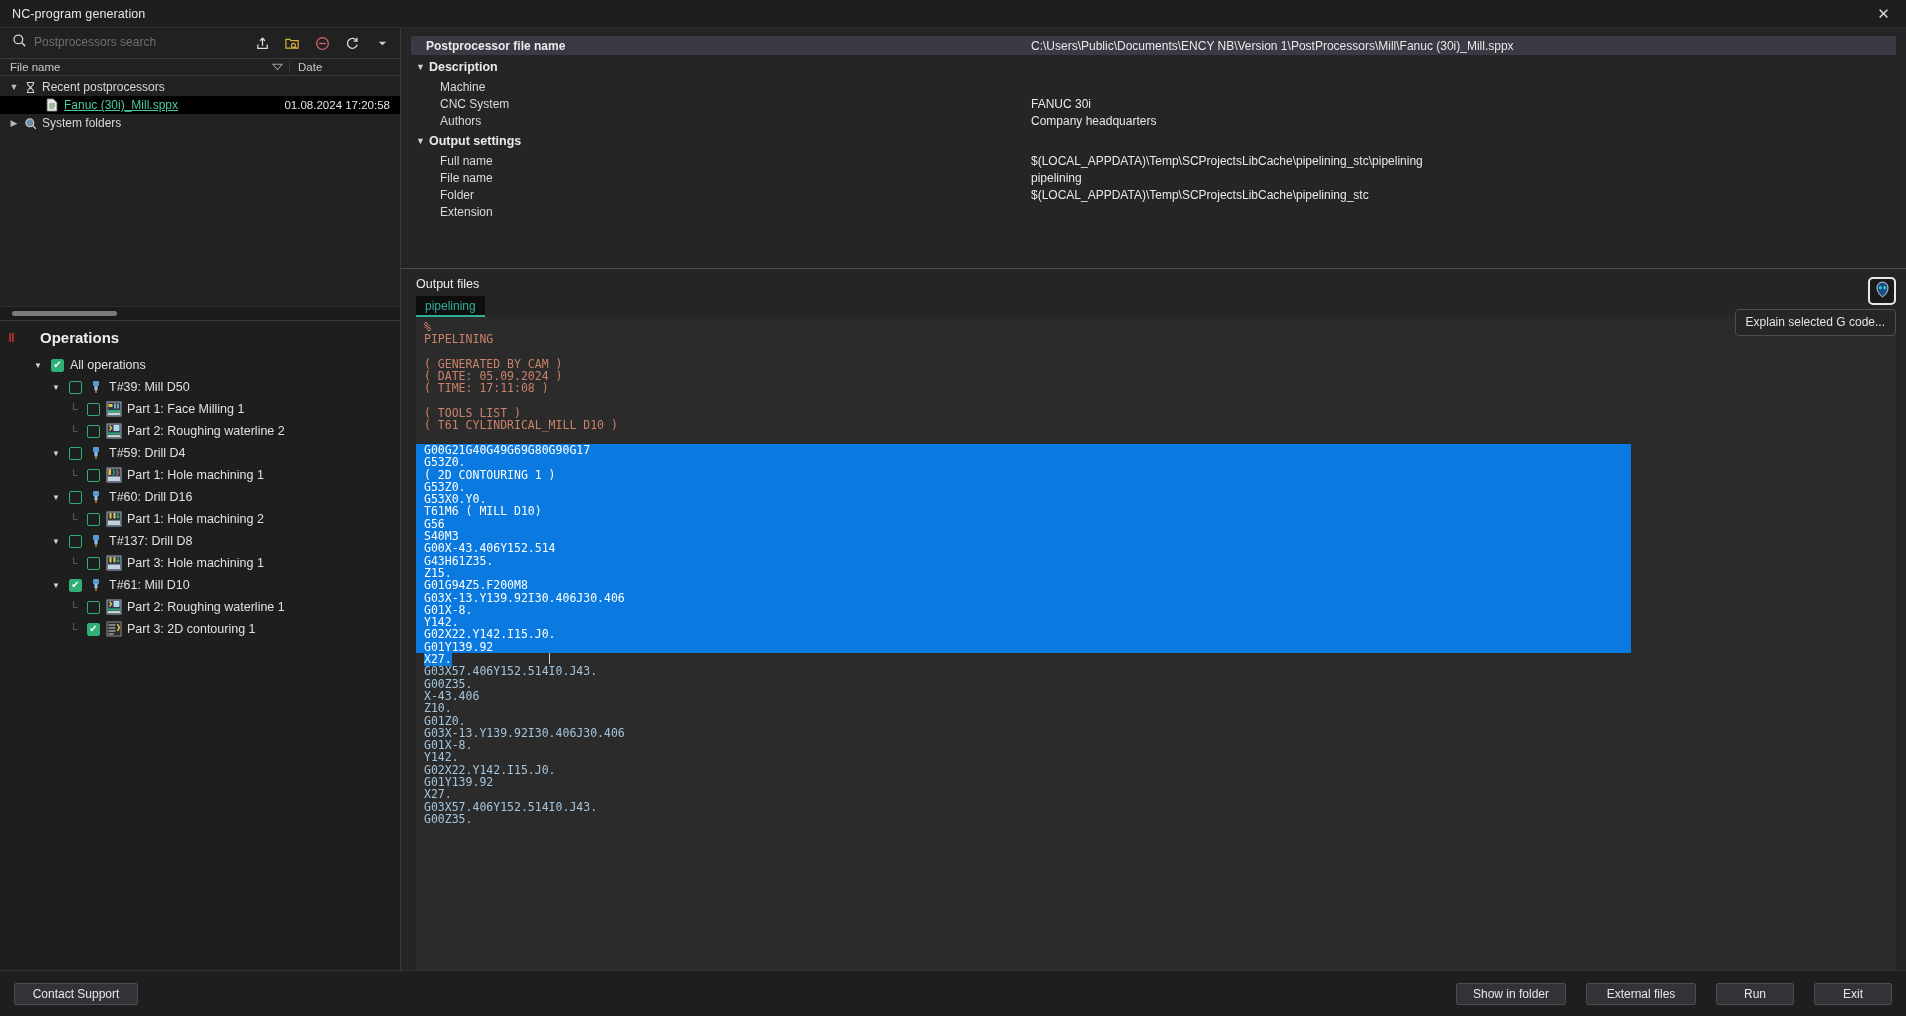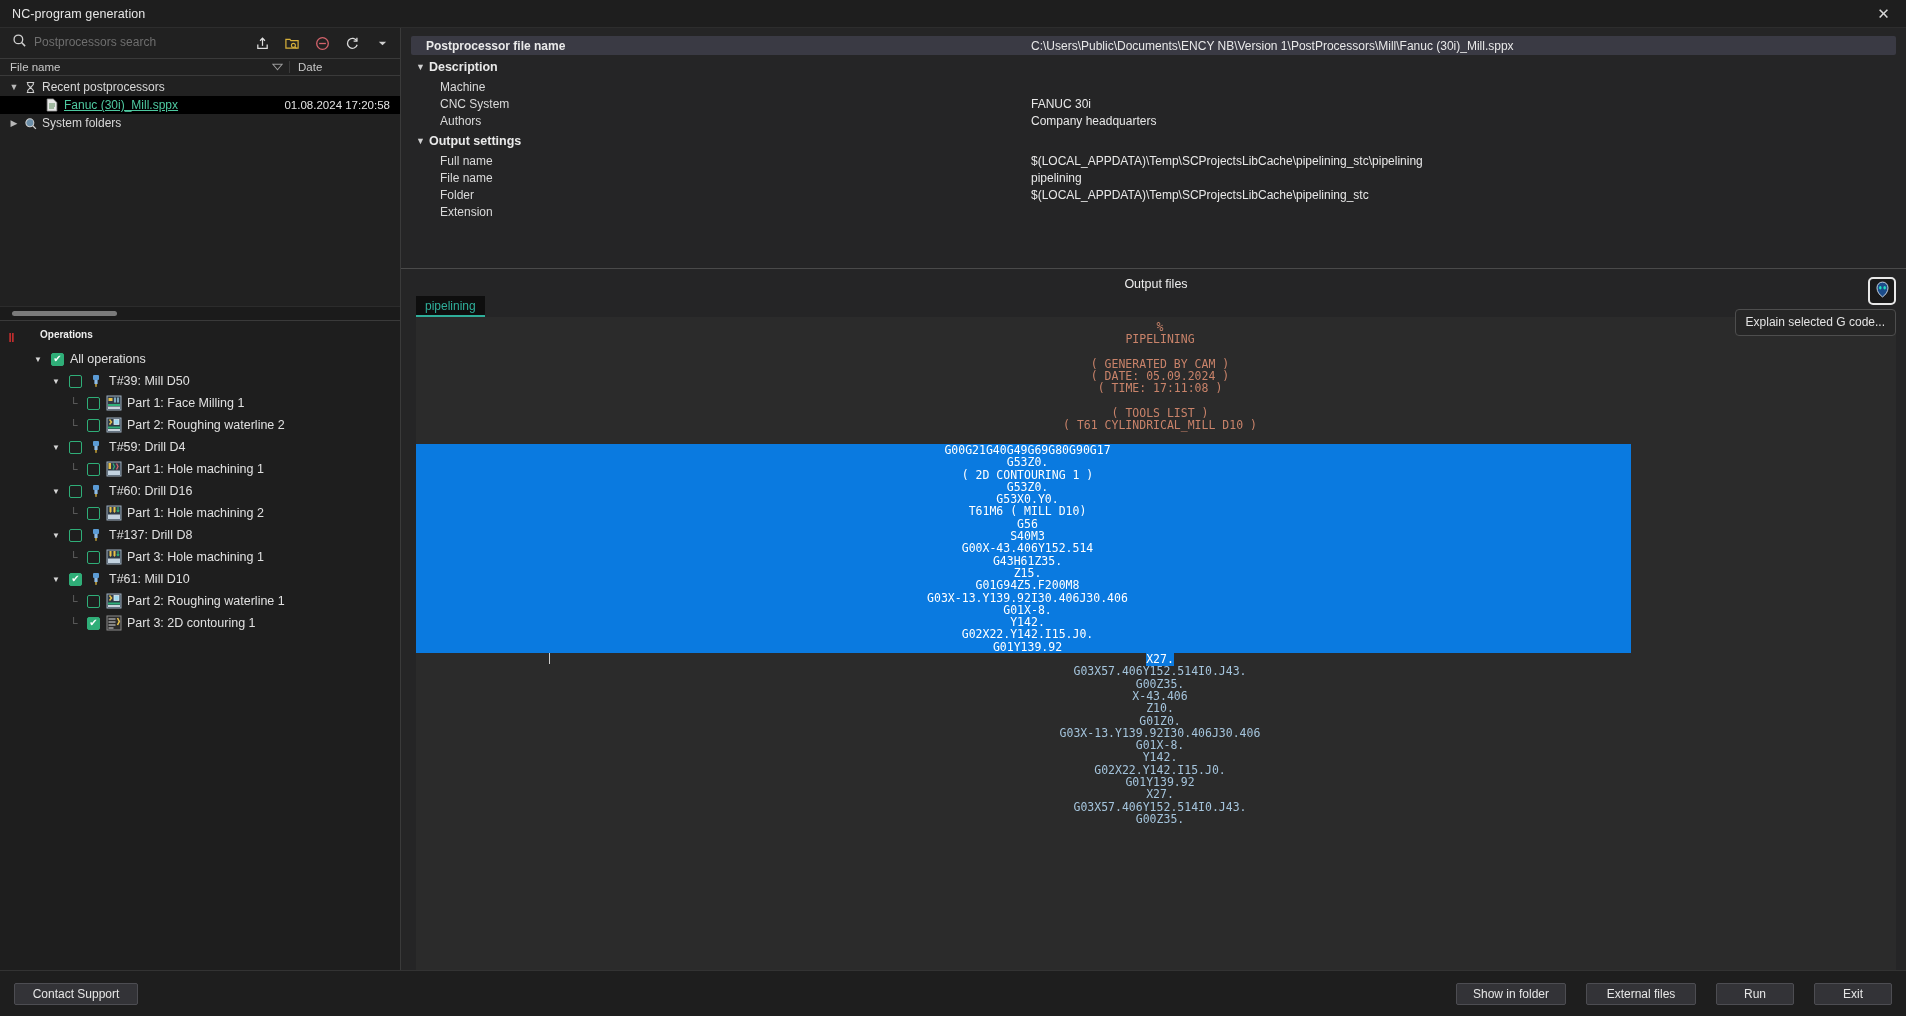--- a/index.html
+++ b/index.html
@@ -63,21 +63,21 @@
 
   .hscroll-wrap { height:14px; background:#1b1b1b; border-top:1px solid #2c2c2c; display:flex; align-items:center; }
   .hscroll-track { width: 140px; height:10px; background:#1b1b1b; display:flex; align-items:center; padding-left:12px;}
   .hscroll-thumb { width:105px; height:5px; background:#7a7a7a; border-radius:3px; }
 
   
   .ops-panel { flex:1; display:flex; min-height:0; background:#1e1e1e; }
   .ops-gutter { width:22px; min-width:22px; display:flex; justify-content:center; padding-top:10px; }
   .ops-marker { color:#d03030; font-size:13px; font-weight:bold; line-height:1; letter-spacing:-1px; }
   .ops-content { flex:1; min-width:0; padding: 6px 0 0 0; overflow:hidden; }
-  .ops-title { font-size:10px; font-weight:bold; color:#ededed; padding: 2px 0 8px 18px; }
+  .ops-title { font-size:15px; font-weight:bold; color:#ededed; padding: 2px 0 8px 18px; }
 
   .op-row { height:22px; display:flex; align-items:center; position:relative; font-size:12.5px; cursor:pointer; }
   .tri { width:16px; display:flex; align-items:center; justify-content:center; color:#d6d6d6; font-size:8px; }
   .guide { width:16px; display:flex; align-items:center; justify-content:center; color:#6a6a6a; font-size:11px; }
 
   .cbx { width:13px; height:13px; border:1.5px solid #2fae78; border-radius:2px; background:transparent;
          display:inline-flex; align-items:center; justify-content:center; margin-right:6px; flex:0 0 auto; }
   .cbx.on { background:#2fae78; border-color:#2fae78; }
   .cbx.on::after { content:"\2714"; color:#fff; font-size:10px; line-height:1; }
 
@@ -94,21 +94,21 @@
   .prop-headrow .k { padding-left:15px; width:620px; }
   .prop-headrow .v { font-weight:normal; color:#e8e8e8; }
 
   .group-row { height:23px; display:flex; align-items:center; font-size:12.5px; font-weight:bold; color:#e9e9e9; padding-left:5px; cursor:pointer; }
   .group-row .caret { margin-right:4px; font-size:9px; color:#d0d0d0; }
   .prop-row { height:17px; display:flex; align-items:center; font-size:12px; }
   .prop-row .k { width:620px; padding-left:29px; color:#dadada; }
   .prop-row .v { color:#e8e8e8; }
 
   
-  .outfiles { flex:1; display:flex; flex-direction:column; min-height:0; position:relative; padding: 8px 10px 0 10px; text-align: center; }
+  .outfiles { flex:1; display:flex; flex-direction:column; min-height:0; position:relative; padding: 8px 10px 0 10px; }
   .of-title { font-size:12.5px; color:#ededed; padding-left:5px; padding-bottom:5px; }
   .of-tabs { display:flex; align-items:flex-end; padding-left:5px; }
   .of-tab { background:#0e0e0e; color:#2fae9a; font-size:12px; padding:3px 9px 2px 9px;
             border-bottom:2px solid #2fae9a; cursor:pointer; }
 
   .ai-btn {
     position:absolute; right:10px; top:8px; width:28px; height:28px;
     background:#1a1a1a; border:2px solid #e8e8e8; border-radius:5px;
     display:flex; align-items:center; justify-content:center; cursor:pointer; z-index:6;
   }

